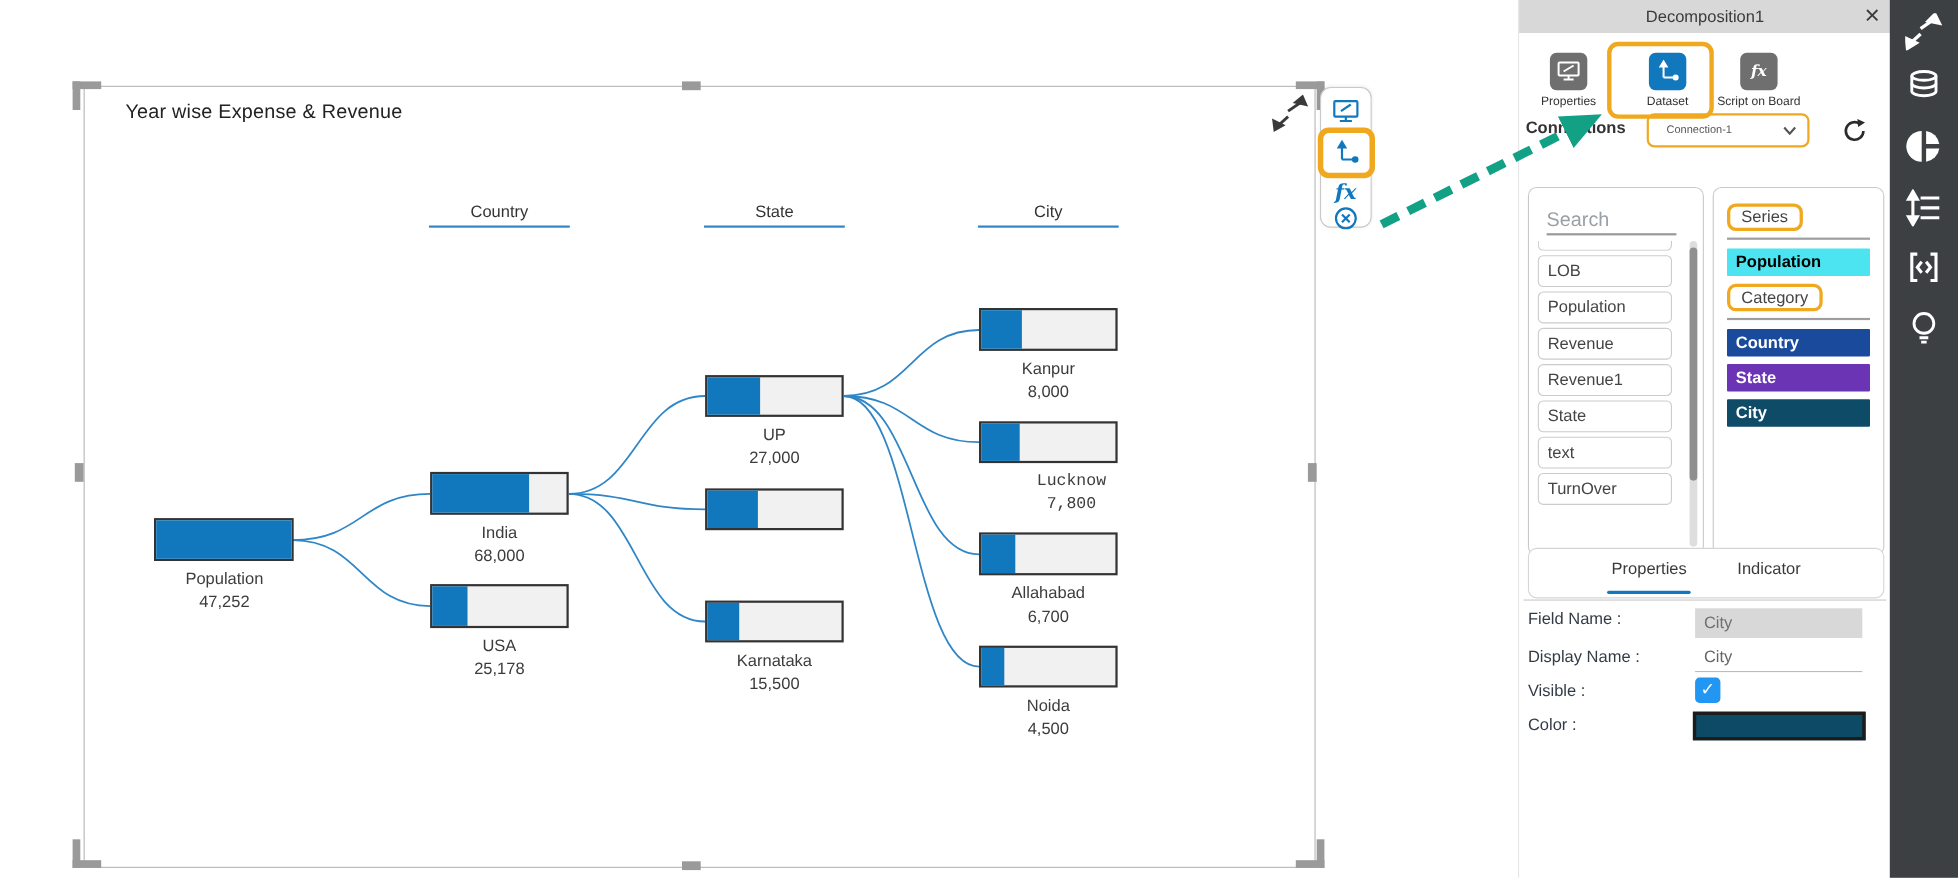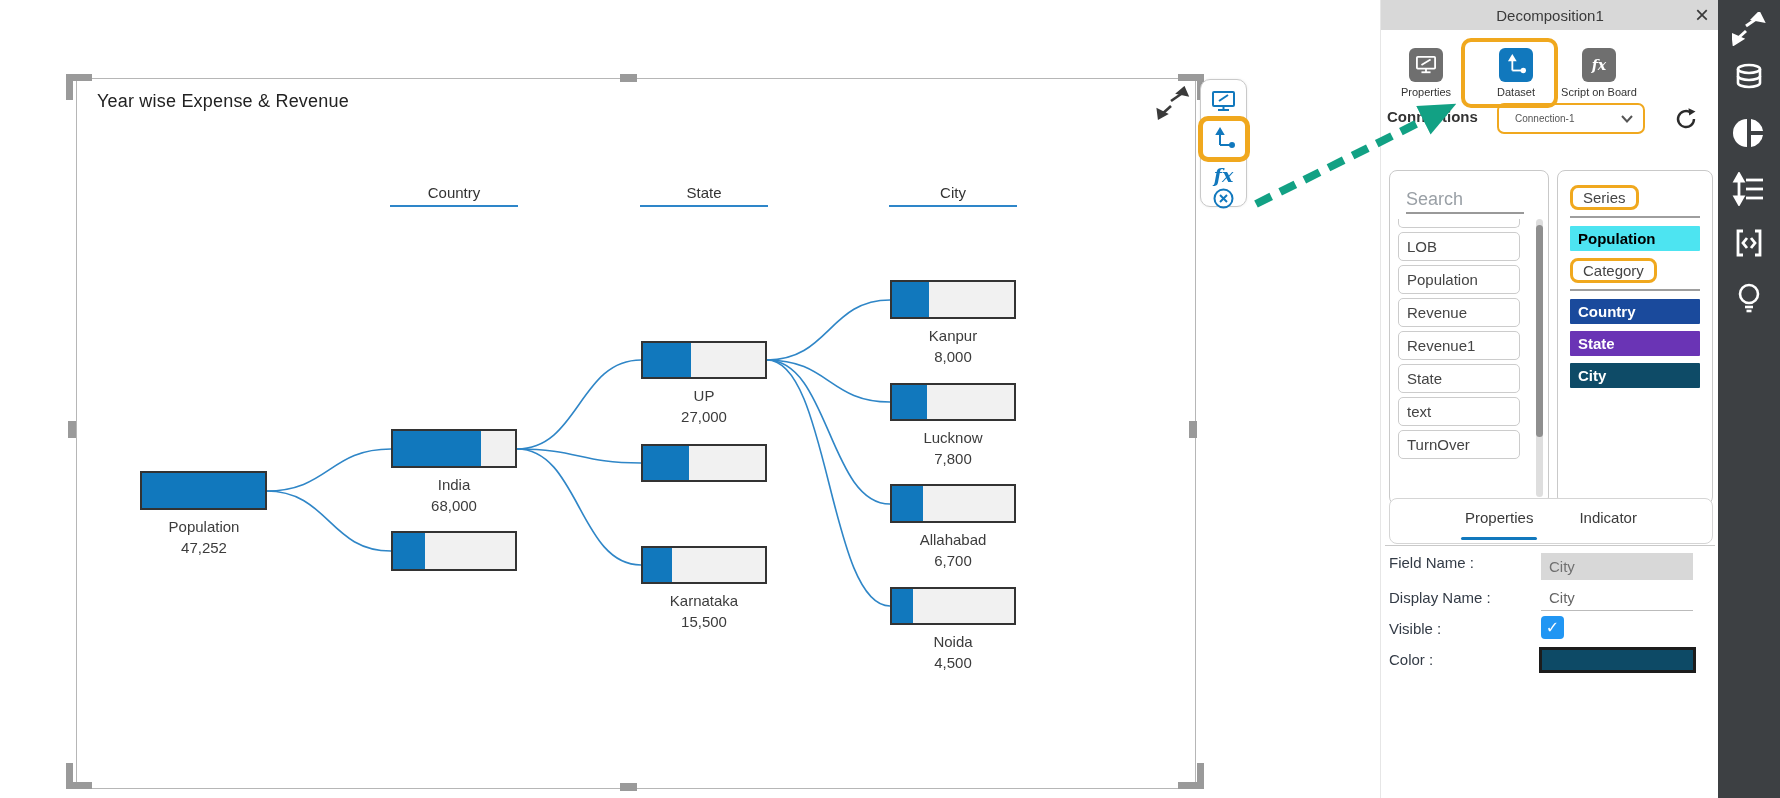--- a/index.html
+++ b/index.html
@@ -100,21 +100,21 @@
   #dark-sidebar { left:1718px; top:0; width:62px; height:798px; background:#3d4043; }
   .ds-icon { position:absolute; left:14px; width:34px; height:34px; }
 
   svg { display:block; }
 </style>
 </head>
 <body>
 
 <div class="abs" id="canvas-frame">
 
-  <div class="abs" id="chart-title" style="position:absolute; left:20px; top:12px;text-align:center;">Year wise Expense &amp; Revenue</div>
+  <div class="abs" id="chart-title" style="position:absolute; left:37px; top:12px;text-align:center;">Year wise Expense &amp; Revenue</div>
 
   <div class="col-header" style="left:313px; top:105px;">
     <span>Country</span>
     <div class="rule"></div>
   </div>
   <div class="col-header" style="left:563px; top:105px;">
     <span>State</span>
     <div class="rule"></div>
   </div>
   <div class="col-header" style="left:812px; top:105px;">
@@ -168,33 +168,37 @@
     </div>
 
   <div class="nlabel" style="left:42px;  top:437px;">
       <div>Population</div>
       <div>47,252</div>
     </div>
   <div class="nlabel" style="left:292px; top:395px;">
       <div>India</div>
       <div>68,000</div>
     </div>
+  <div class="nlabel" style="left:292px; top:498px;">
+      <div>USA</div>
+      <div>25,178</div>
+    </div>
   <div class="nlabel" style="left:542px; top:306px;">
       <div>UP</div>
       <div>27,000</div>
     </div>
   <div class="nlabel" style="left:542px; top:511px;">
       <div>Karnataka</div>
       <div>15,500</div>
     </div>
   <div class="nlabel" style="left:791px; top:246px;">
       <div>Kanpur</div>
       <div>8,000</div>
     </div>
-  <div class="nlabel" style="left:791px; top:348px;">
+  <div class="nlabel" style="left:812px; top:348px;font-family:Liberation Mono, monospace;">
       <div>Lucknow</div>
       <div>7,800</div>
     </div>
   <div class="nlabel" style="left:791px; top:450px;">
       <div>Allahabad</div>
       <div>6,700</div>
     </div>
   <div class="nlabel" style="left:791px; top:552px;">
       <div>Noida</div>
       <div>4,500</div>

